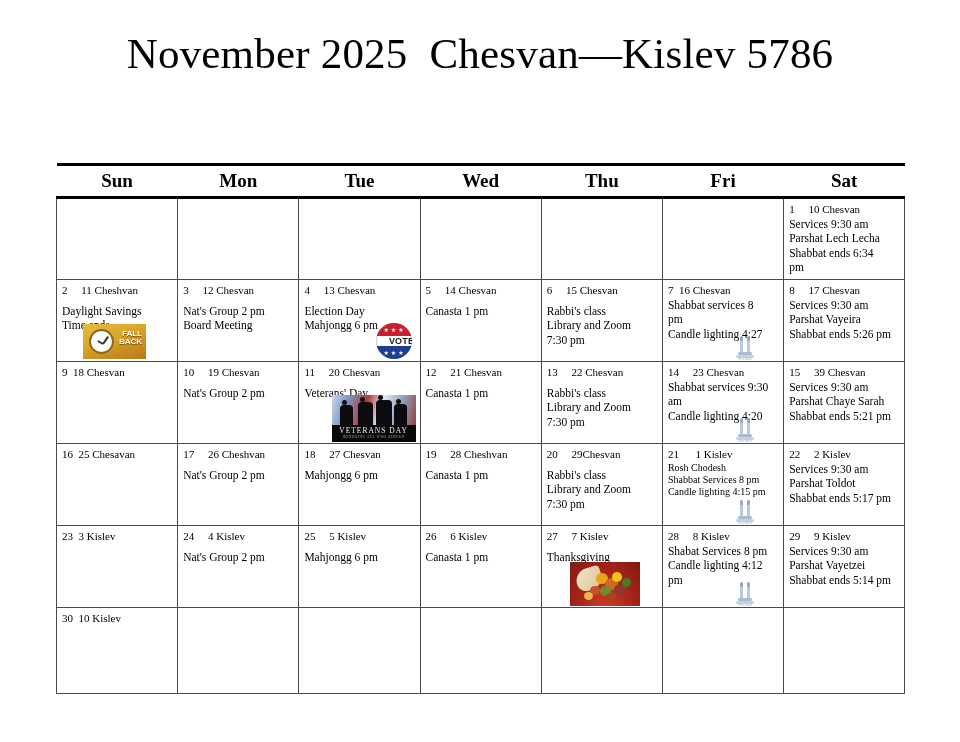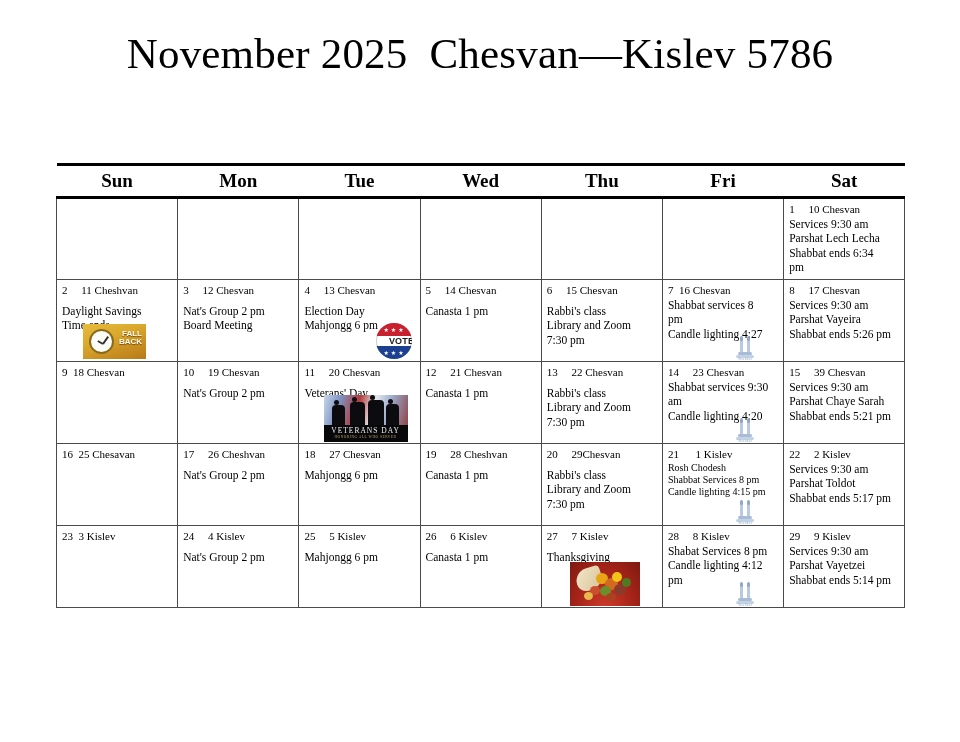--- a/index.html
+++ b/index.html
@@ -128,21 +128,21 @@
   .star { color:#fff; font-size:6px; line-height:1; }
   .vote-mid {
     position:absolute; left:0; top:12px; width:52px; height:12px;
     display:flex; align-items:center; justify-content:center;
     color:#1a1a1a; font-family:"Liberation Sans", sans-serif;
     font-size:9px; font-weight:bold; letter-spacing:.2px;
   }
 
   
   .art-vets {
-    right: 12px; bottom: 1px;
+    right: 4px; bottom: 1px;
     width: 84px; height: 47px; overflow: hidden;
     background: linear-gradient(105deg,#c9d6ea 0%, #7c93c2 18%, #b33a3a 38%, #e5e8ee 55%, #9aa9c8 72%, #8d2f2f 100%);
   }
   .vets-fig {
     position:absolute; bottom:17px; width:9px; background:#0c0c10;
     border-radius: 4px 4px 0 0;
   }
   .vets-fig::before {
     content:""; position:absolute; left:2px; top:-5px;
     width:5px; height:5px; border-radius:50%; background:#0c0c10;
@@ -465,17 +465,28 @@
                 <div class="cand-word">Shabbat</div>
               </div>
             </td>
             <td class="cell">
               <div class="datehead">29     9 Kislev</div>
               <div class="events tight">Services 9:30 am
 Parshat Vayetzei
 Shabbat ends 5:14 pm</div>
             </td>
           </tr>
+          <tr class="r5">
+            <td class="cell">
+              <div class="datehead">30  10 Kislev</div>
+            </td>
+            <td class="cell"></td>
+            <td class="cell"></td>
+            <td class="cell"></td>
+            <td class="cell"></td>
+            <td class="cell"></td>
+            <td class="cell"></td>
+          </tr>
         </tbody>
     </table>
   </div>
 
 </div>
 
 </body></html>

